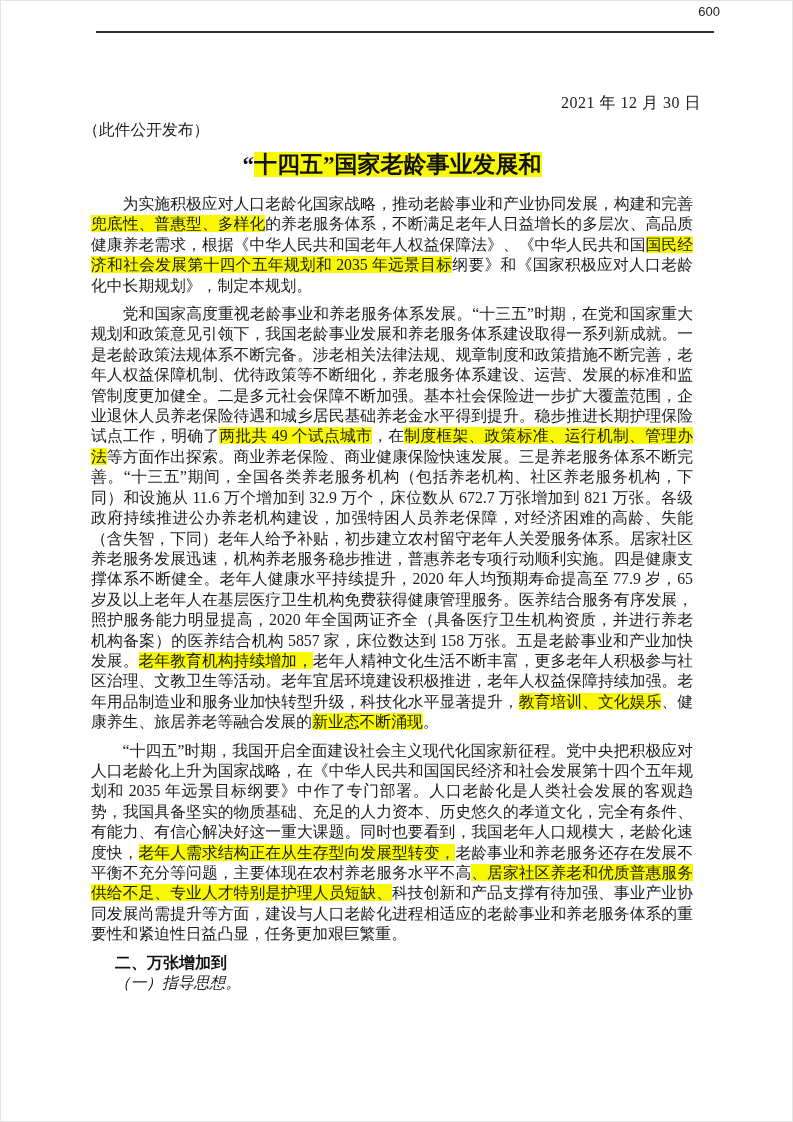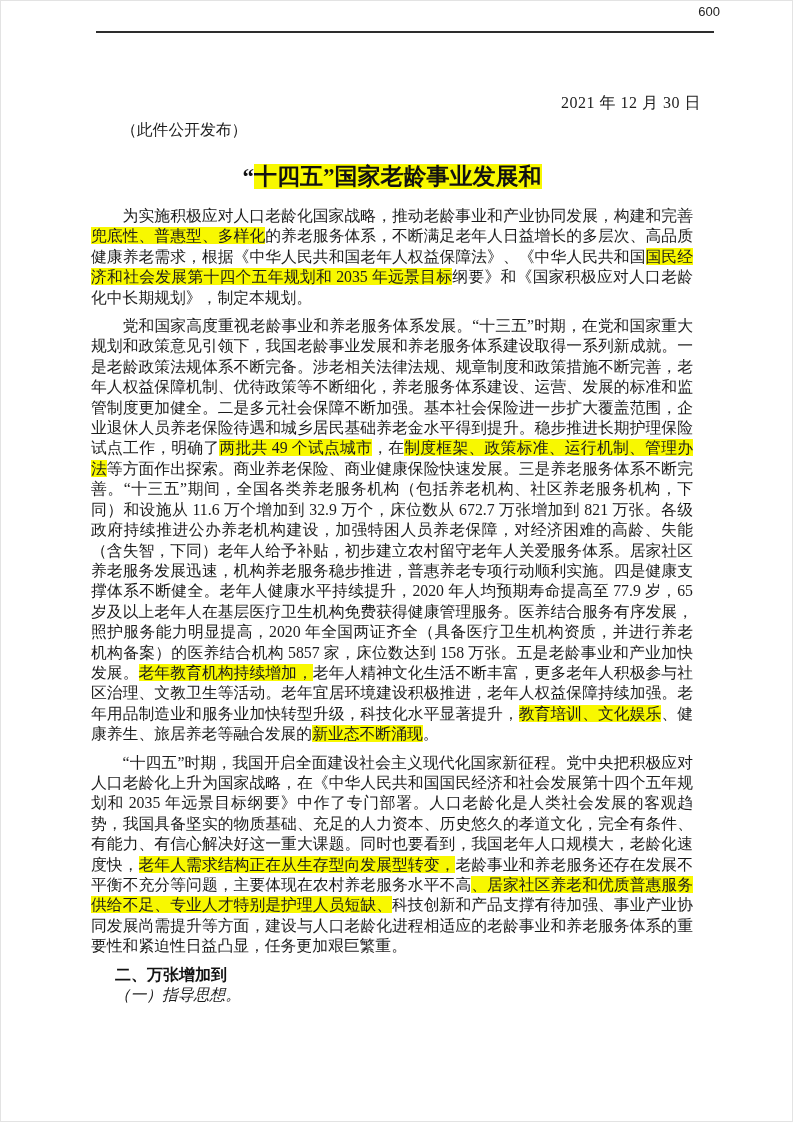--- a/index.html
+++ b/index.html
@@ -27,24 +27,23 @@
   }
   .date{
     margin-top:92px;
     text-align:right;
     font-size:16px;
     letter-spacing:0.5px;
   }
   .release-note{
     margin-top:6px;
     font-size:15.8px;
-    margin-left:38px;
   }
   .doc-title{
-    margin-top:18px;
+    margin-top:6px;
     text-align:center;
     font-size:23px;
     font-weight:bold;
     line-height:36px;
     color:#111;
   }
   .body-text{
     margin-top:11px;
     font-size:15.8px;
     line-height:20.4px;

